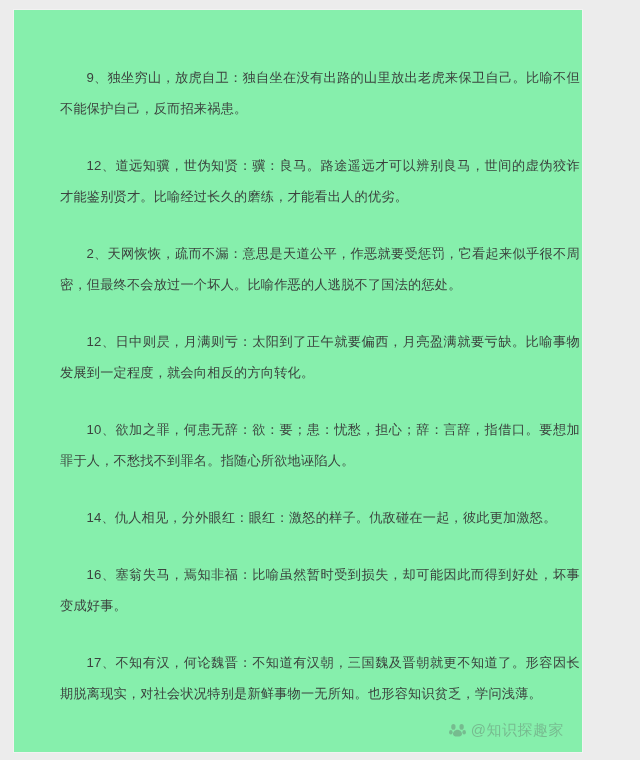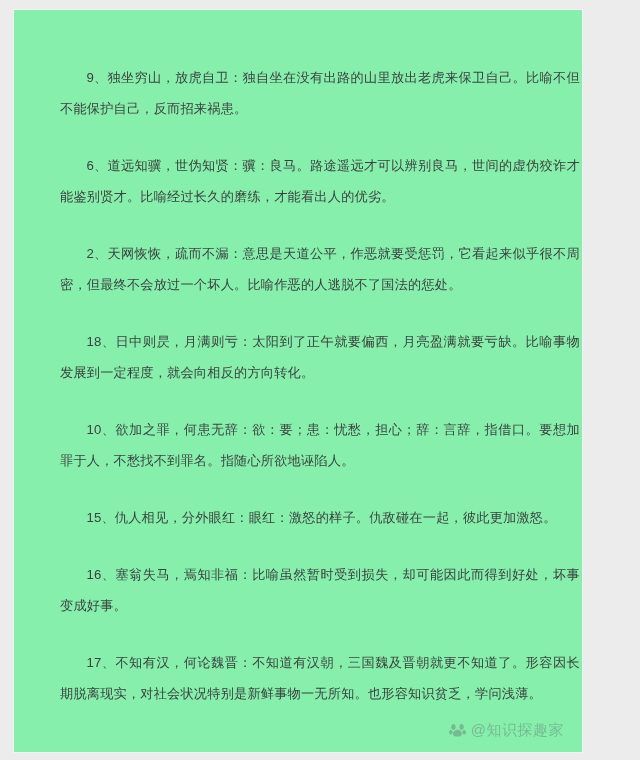--- a/index.html
+++ b/index.html
@@ -81,25 +81,25 @@
     white-space: nowrap;
   }
 </style>
 </head>
 <body>
 
 <div id="page">
 
   <div id="article">
     <p class="para">9、独坐穷山，放虎自卫：独自坐在没有出路的山里放出老虎来保卫自己。比喻不但不能保护自己，反而招来祸患。</p>
-    <p class="para">6、道远知骥，世伪知贤：骥：良马。路途遥远才可以辨别良马，世间的虚伪狡诈才能鉴别贤才。比喻经过长久的磨练，才能看出人的优劣。</p>
+    <p class="para">12、道远知骥，世伪知贤：骥：良马。路途遥远才可以辨别良马，世间的虚伪狡诈才能鉴别贤才。比喻经过长久的磨练，才能看出人的优劣。</p>
     <p class="para">2、天网恢恢，疏而不漏：意思是天道公平，作恶就要受惩罚，它看起来似乎很不周密，但最终不会放过一个坏人。比喻作恶的人逃脱不了国法的惩处。</p>
-    <p class="para">18、日中则昃，月满则亏：太阳到了正午就要偏西，月亮盈满就要亏缺。比喻事物发展到一定程度，就会向相反的方向转化。</p>
+    <p class="para">12、日中则昃，月满则亏：太阳到了正午就要偏西，月亮盈满就要亏缺。比喻事物发展到一定程度，就会向相反的方向转化。</p>
     <p class="para">10、欲加之罪，何患无辞：欲：要；患：忧愁，担心；辞：言辞，指借口。要想加罪于人，不愁找不到罪名。指随心所欲地诬陷人。</p>
-    <p class="para">15、仇人相见，分外眼红：眼红：激怒的样子。仇敌碰在一起，彼此更加激怒。</p>
+    <p class="para">14、仇人相见，分外眼红：眼红：激怒的样子。仇敌碰在一起，彼此更加激怒。</p>
     <p class="para">16、塞翁失马，焉知非福：比喻虽然暂时受到损失，却可能因此而得到好处，坏事变成好事。</p>
     <p class="para">17、不知有汉，何论魏晋：不知道有汉朝，三国魏及晋朝就更不知道了。形容因长期脱离现实，对社会状况特别是新鲜事物一无所知。也形容知识贫乏，学问浅薄。</p>
   </div>
 
   <div id="watermark">
     <svg class="wm-logo" viewBox="0 0 24 24" aria-hidden="true">
       <ellipse cx="6.2" cy="8.4" rx="3.1" ry="4.0" fill="#5a5a5a"></ellipse>
       <ellipse cx="17.8" cy="8.4" rx="3.1" ry="4.0" fill="#5a5a5a"></ellipse>
       <ellipse cx="2.6" cy="16.0" rx="2.5" ry="3.2" fill="#5a5a5a"></ellipse>
       <ellipse cx="21.4" cy="16.0" rx="2.5" ry="3.2" fill="#5a5a5a"></ellipse>

